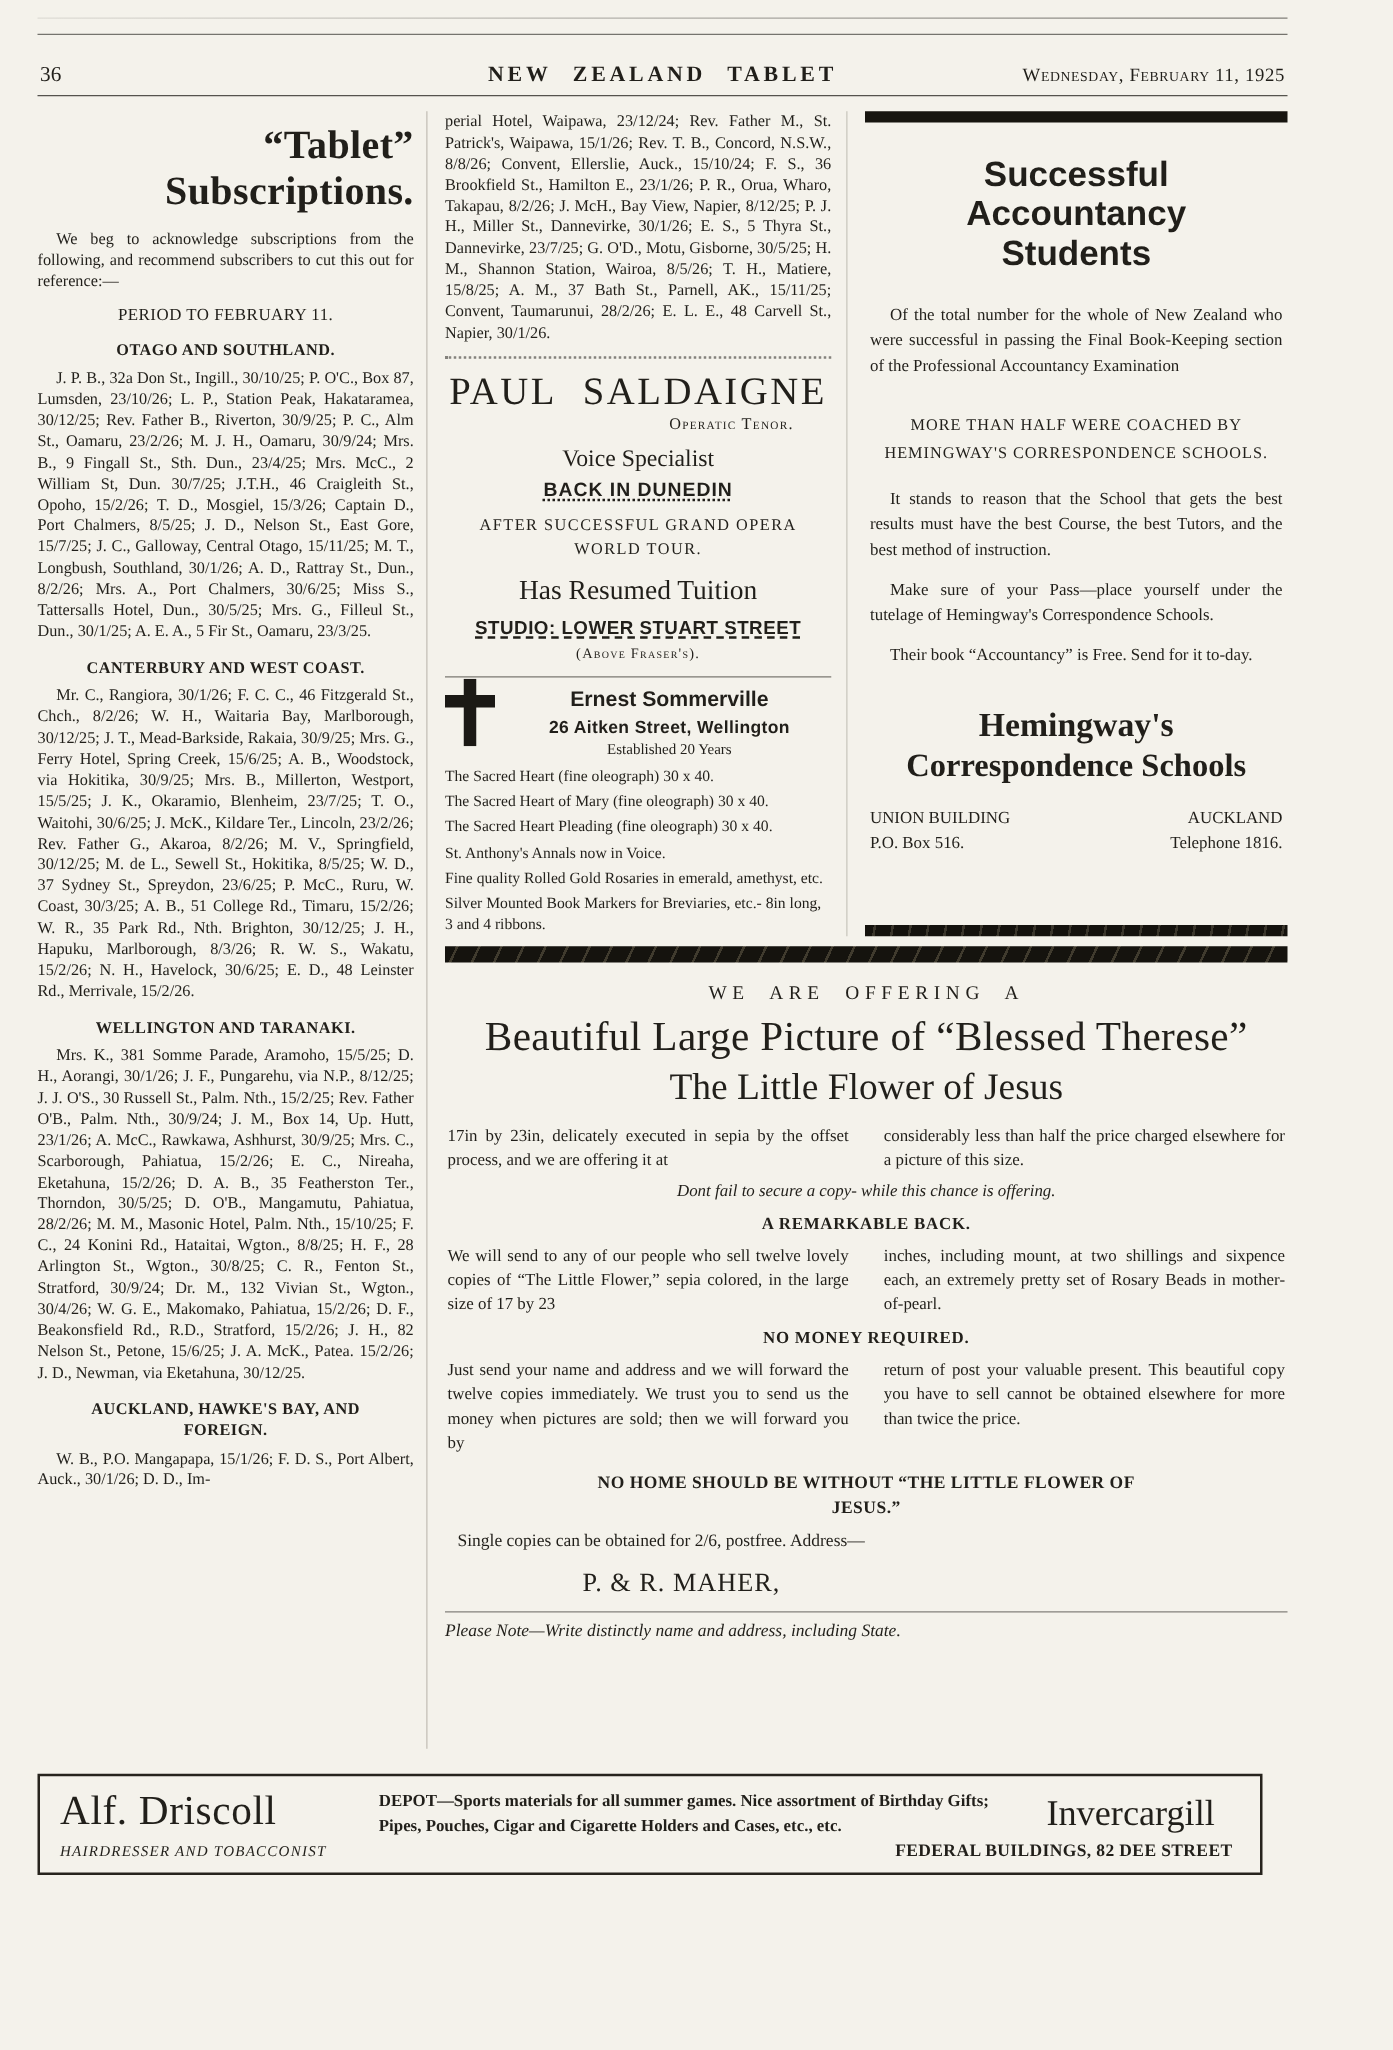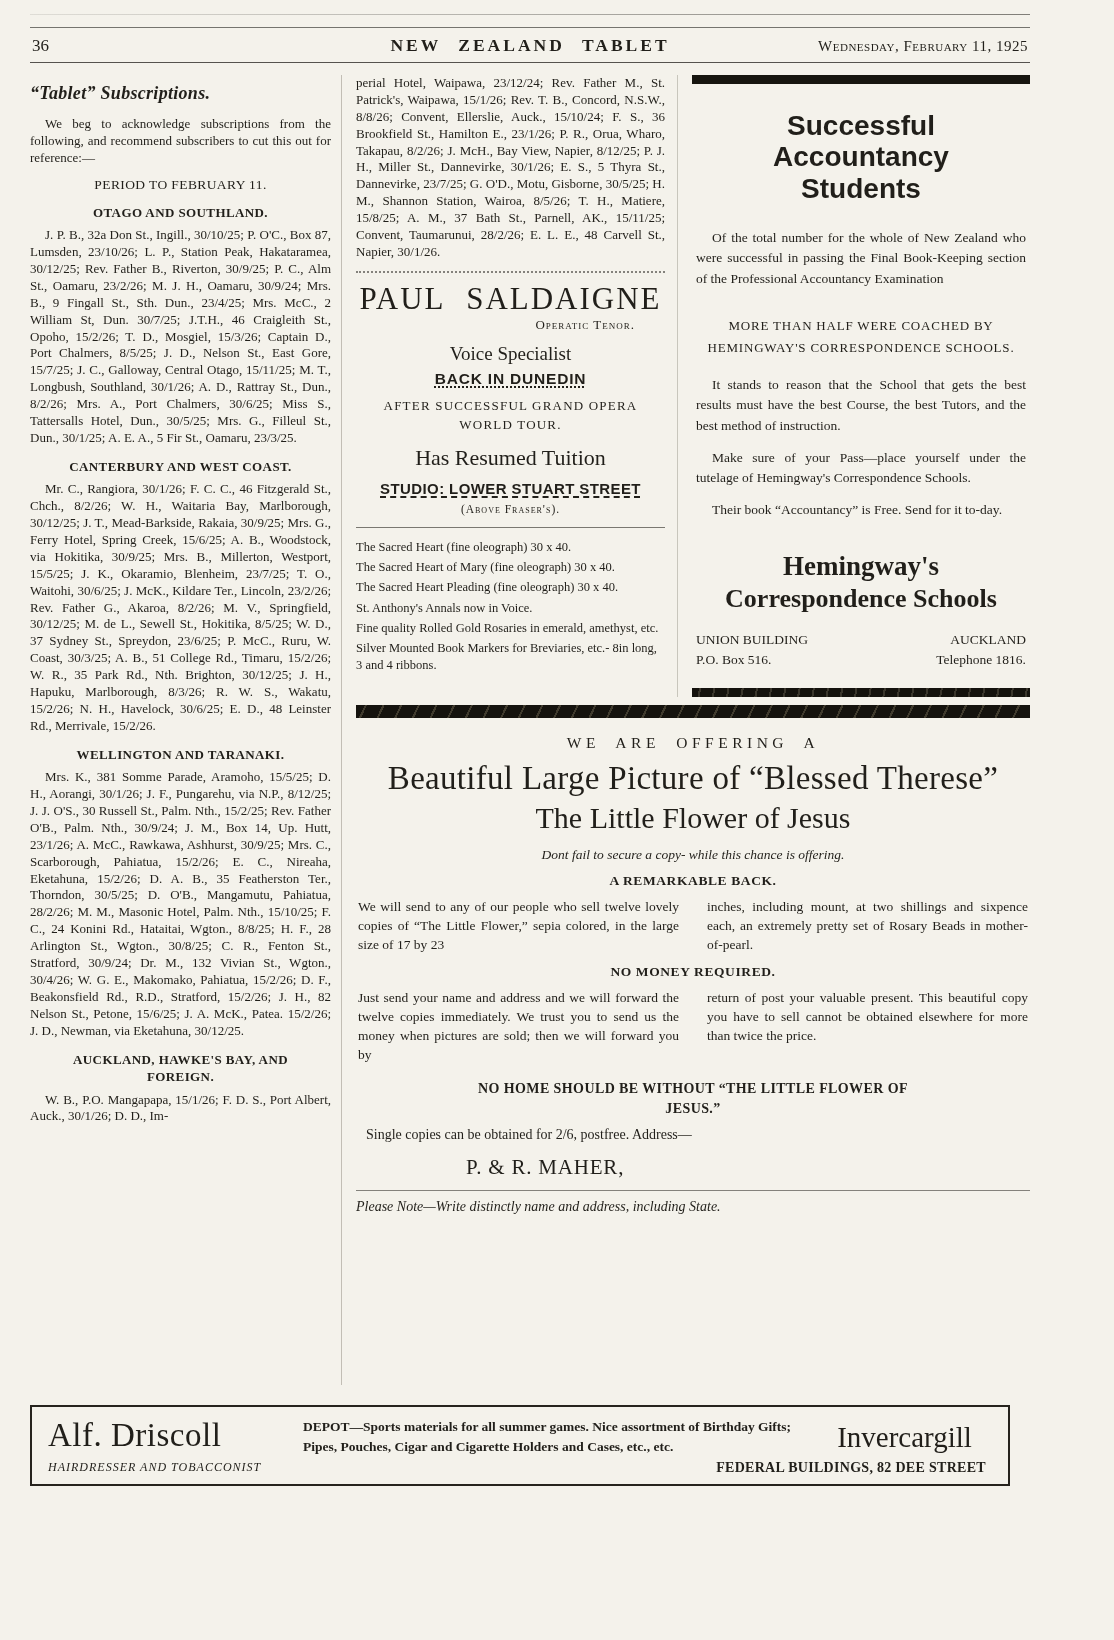--- a/index.html
+++ b/index.html
@@ -15,21 +15,21 @@
     color:var(--ink);
     font-family:"Liberation Serif","DejaVu Serif",serif;
     overflow:hidden;
   }
   .page{width:1114px;height:1640px;padding:14px 84px 0 30px;}
   .top-rule{height:1px;background:linear-gradient(90deg,rgba(33,31,26,.10),rgba(33,31,26,.55));margin-bottom:12px;}
   .masthead{
     display:grid;grid-template-columns:1fr auto 1fr;align-items:baseline;
     border-top:1px solid rgba(33,31,26,.60);
     border-bottom:1px solid rgba(33,31,26,.75);
-    padding:7px 2px 6px;
+    padding:21px 2px 6px;
   }
   .m-page{font-size:17px;}
   .m-title{font-size:17.5px;font-weight:bold;letter-spacing:3px;word-spacing:10px;}
   .m-date{font-size:15px;font-variant:small-caps;letter-spacing:.5px;text-align:right;}
 
   .body-grid{
     display:grid;
     grid-template-columns:312px 322px 1fr;
     grid-template-rows:auto 1fr;
     column-gap:14px;
@@ -38,21 +38,21 @@
   }
   .col-left{grid-column:1;grid-row:1 / span 2;border-right:1px solid rgba(100,95,80,.35);padding-right:10px;}
   .col-mid{grid-column:2;grid-row:1;border-right:1px solid rgba(100,95,80,.30);padding-right:12px;}
   .col-right{grid-column:3;grid-row:1;display:flex;flex-direction:column;}
   .therese{grid-column:2 / span 2;grid-row:2;padding-top:8px;}
 
   .body-text{font-size:13px;line-height:1.30;}
   .justify{text-align:justify;}
   .indent{text-indent:15px;}
 
-  .sub-title{font-size:18px;font-weight:bold;text-align:left;margin:8px 0 12px;letter-spacing:.3px;font-style:italic;}
+  .sub-title{font-size:32px;font-weight:bold;text-align:right;margin:8px 0 12px;letter-spacing:.3px;}
   .center-line{font-size:13.5px;text-align:center;margin:10px 0 2px;letter-spacing:.4px;}
   .region-head{font-size:13px;font-weight:bold;text-align:center;letter-spacing:.4px;max-width:250px;margin:11px auto 6px;line-height:1.35;}
 
   .dotted-rule{border-top:2px dotted rgba(40,38,32,.55);margin:10px 0 6px;}
   .thin-rule{border-top:1px solid rgba(40,38,32,.6);margin:12px 0 0;}
 
   .sal-name{font-size:31px;text-align:center;letter-spacing:2px;word-spacing:12px;margin-top:8px;}
   .sal-role{font-size:13px;font-variant:small-caps;letter-spacing:1px;text-align:right;padding-right:30px;}
   .sal-specialist{font-size:19px;text-align:center;margin-top:10px;}
   .sal-back{font-family:"Liberation Sans",sans-serif;font-weight:bold;font-size:15.5px;text-align:center;letter-spacing:.8px;margin-top:5px;text-decoration:underline dotted 1.5px;text-underline-offset:3px;}
@@ -158,20 +158,32 @@
         <div class="sal-back">BACK IN DUNEDIN</div>
         <div class="sal-tour">AFTER SUCCESSFUL GRAND OPERA WORLD TOUR.</div>
         <div class="sal-resumed">Has Resumed Tuition</div>
         <div class="sal-studio">STUDIO: LOWER STUART STREET</div>
         <div class="sal-loc">(Above Fraser's).</div>
       </div>
 
       <div class="thin-rule"></div>
 
       <div class="sommerville">
+        <div class="som-head">
+          <span class="cross">
+            <svg width="40" height="54" viewBox="0 0 40 54" aria-hidden="true">
+              <path d="M15 0 h10 v13 h15 v10 h-15 v31 h-10 v-31 h-15 v-10 h15 z" fill="#1b1915"></path>
+            </svg>
+          </span>
+          <div class="som-head-text">
+            <div class="som-name">Ernest Sommerville</div>
+            <div class="som-addr">26 Aitken Street, Wellington</div>
+            <div class="som-est">Established 20 Years</div>
+          </div>
+        </div>
         <p class="som-item">The Sacred Heart (fine oleograph) 30 x 40.</p>
         <p class="som-item">The Sacred Heart of Mary (fine oleograph) 30 x 40.</p>
         <p class="som-item">The Sacred Heart Pleading (fine oleograph) 30 x 40.</p>
         <p class="som-item">St. Anthony's Annals now in Voice.</p>
         <p class="som-item">Fine quality Rolled Gold Rosaries in emerald, amethyst, etc.</p>
         <p class="som-item">Silver Mounted Book Markers for Breviaries, etc.- 8in long, 3 and 4 ribbons.</p>
       </div>
     </section>
 
     <section class="col-right">
@@ -196,20 +208,24 @@
       </div>
       <div class="thick-bar textured"></div>
     </section>
 
     <section class="therese">
       <div class="jagged-bar"></div>
       <p class="th-kicker">WE ARE OFFERING A</p>
       <h1 class="th-h1">Beautiful Large Picture of “Blessed Therese”</h1>
       <h1 class="th-h2">The Little Flower of Jesus</h1>
 
+      <div class="two-col">
+        <p>17in by 23in, delicately executed in sepia by the offset process, and we are offering it at</p>
+        <p>considerably less than half the price charged elsewhere for a picture of this size.</p>
+      </div>
 
       <p class="th-italic">Dont fail to secure a copy- while this chance is offering.</p>
 
       <p class="th-subhead">A REMARKABLE BACK.</p>
       <div class="two-col">
         <p>We will send to any of our people who sell twelve lovely copies of “The Little Flower,” sepia colored, in the large size of 17 by 23</p>
         <p>inches, including mount, at two shillings and sixpence each, an extremely pretty set of Rosary Beads in mother-of-pearl.</p>
       </div>
 
       <p class="th-subhead">NO MONEY REQUIRED.</p>

